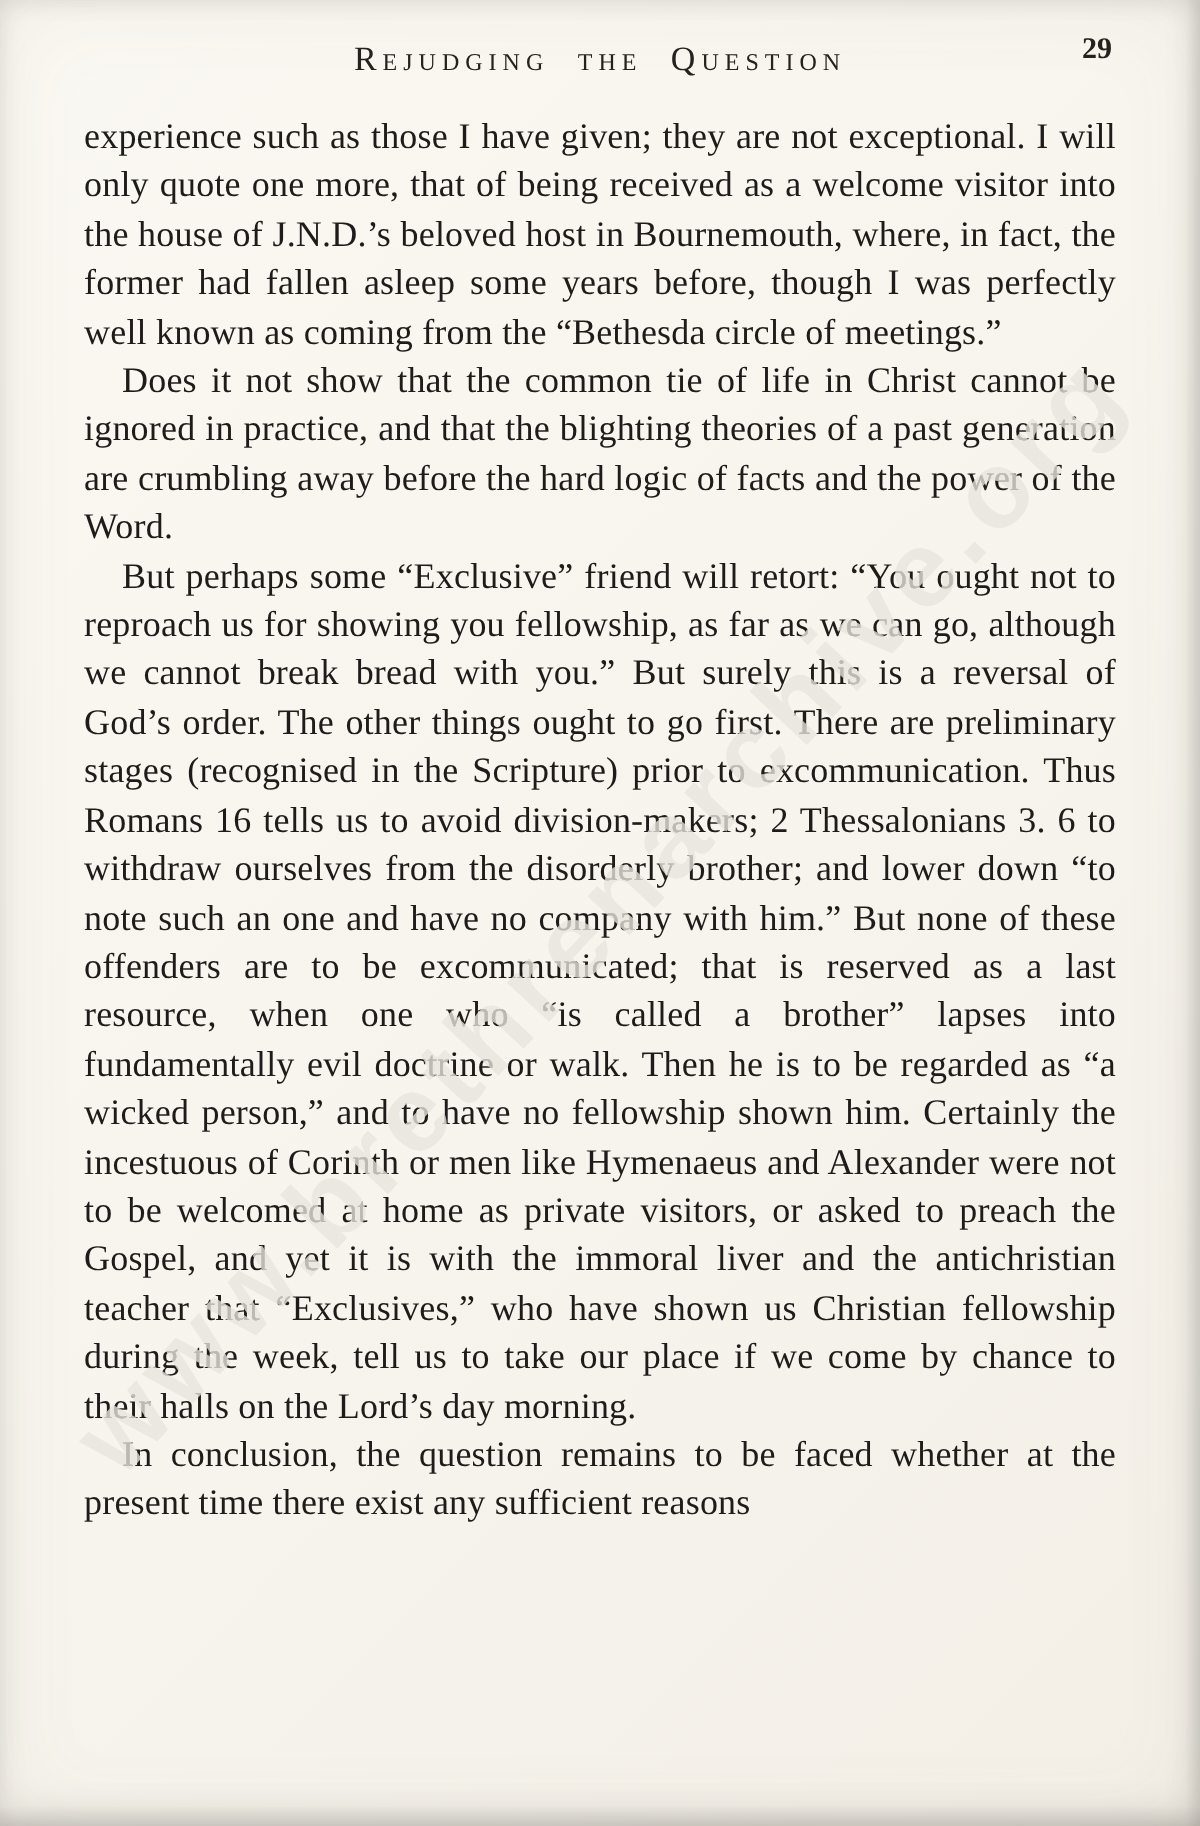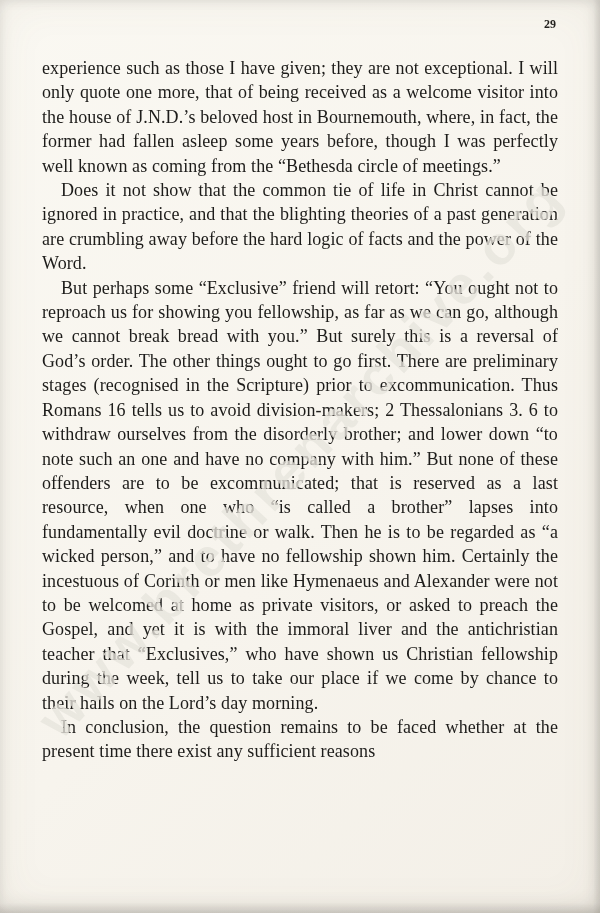--- a/index.html
+++ b/index.html
@@ -44,21 +44,21 @@
     font-size: 17px;
     letter-spacing: 3px;
     word-spacing: 7px;
     white-space: nowrap;
     color: #23221f;
   }
   .page-number {
     position: absolute;
     right: 2px;
     top: 1px;
-    font-size: 12px;
+    font-size: 15px;
     font-weight: 700;
     color: #23221f;
   }
   .page-body {
     text-align: justify;
     font-size: 18px;
     line-height: 24.4px;
     letter-spacing: 0.1px;
   }
   .page-body p.para {
@@ -115,20 +115,21 @@
   }
 </style>
 </head>
 <body>
 
 <div class="scan-page">
 
   <div class="page-inner">
 
     <div class="page-header">
+      <span class="page-title">Rejudging the Question</span>
       <span class="page-number">29</span>
     </div>
 
     <div class="page-body">
         <p class="para"><span>experience such as those I have given; they are not exceptional.  I will only quote one more, that of being received as a welcome visitor into the house of J.N.D.’s beloved host in Bournemouth, where, in fact, the former had fallen asleep some years before, though I was perfectly well known as coming from the “Bethesda circle of meetings.”</span></p>
         <p class="para indent"><span>Does it not show that the common tie of life in Christ cannot be ignored in practice, and that the blighting theories of a past generation are crumbling away before the hard logic of facts and the power of the Word.</span></p>
         <p class="para indent"><span>But perhaps some “Exclusive” friend will retort: “You ought not to reproach us for showing you fellowship, as far as we can go, although we cannot break bread with you.”  But surely this is a reversal of God’s order.  The other things ought to go first.  There are preliminary stages (recognised in the Scripture) prior to excommunication.  Thus Romans 16 tells us to </span><span class="it">avoid</span><span> division-makers; 2 Thessalonians 3. 6 to </span><span class="it">withdraw ourselves</span><span> from the disorderly brother; and lower down “to </span><span class="it">note</span><span> such an one and have </span><span class="it">no company</span><span> with him.”  But none of these offenders are to be excommunicated; that is reserved as a last resource, when one who “is called a brother” lapses into fundamentally evil doctrine or walk.  Then he is to be regarded as “a wicked person,” and to have no fellowship shown him.  Certainly the incestuous of Corinth or men like Hymenaeus and Alexander were not to be welcomed at home as private visitors, or asked to preach the Gospel, and yet it is with the immoral liver and the antichristian teacher that “Exclusives,” who have shown us Christian fellowship during the week, tell us to take our place if we come by chance to their halls on the Lord’s day morning.</span></p>
         <p class="para indent"><span>In conclusion, the question remains to be faced whether at the present time there exist any sufficient reasons</span></p>
       </div>
 

